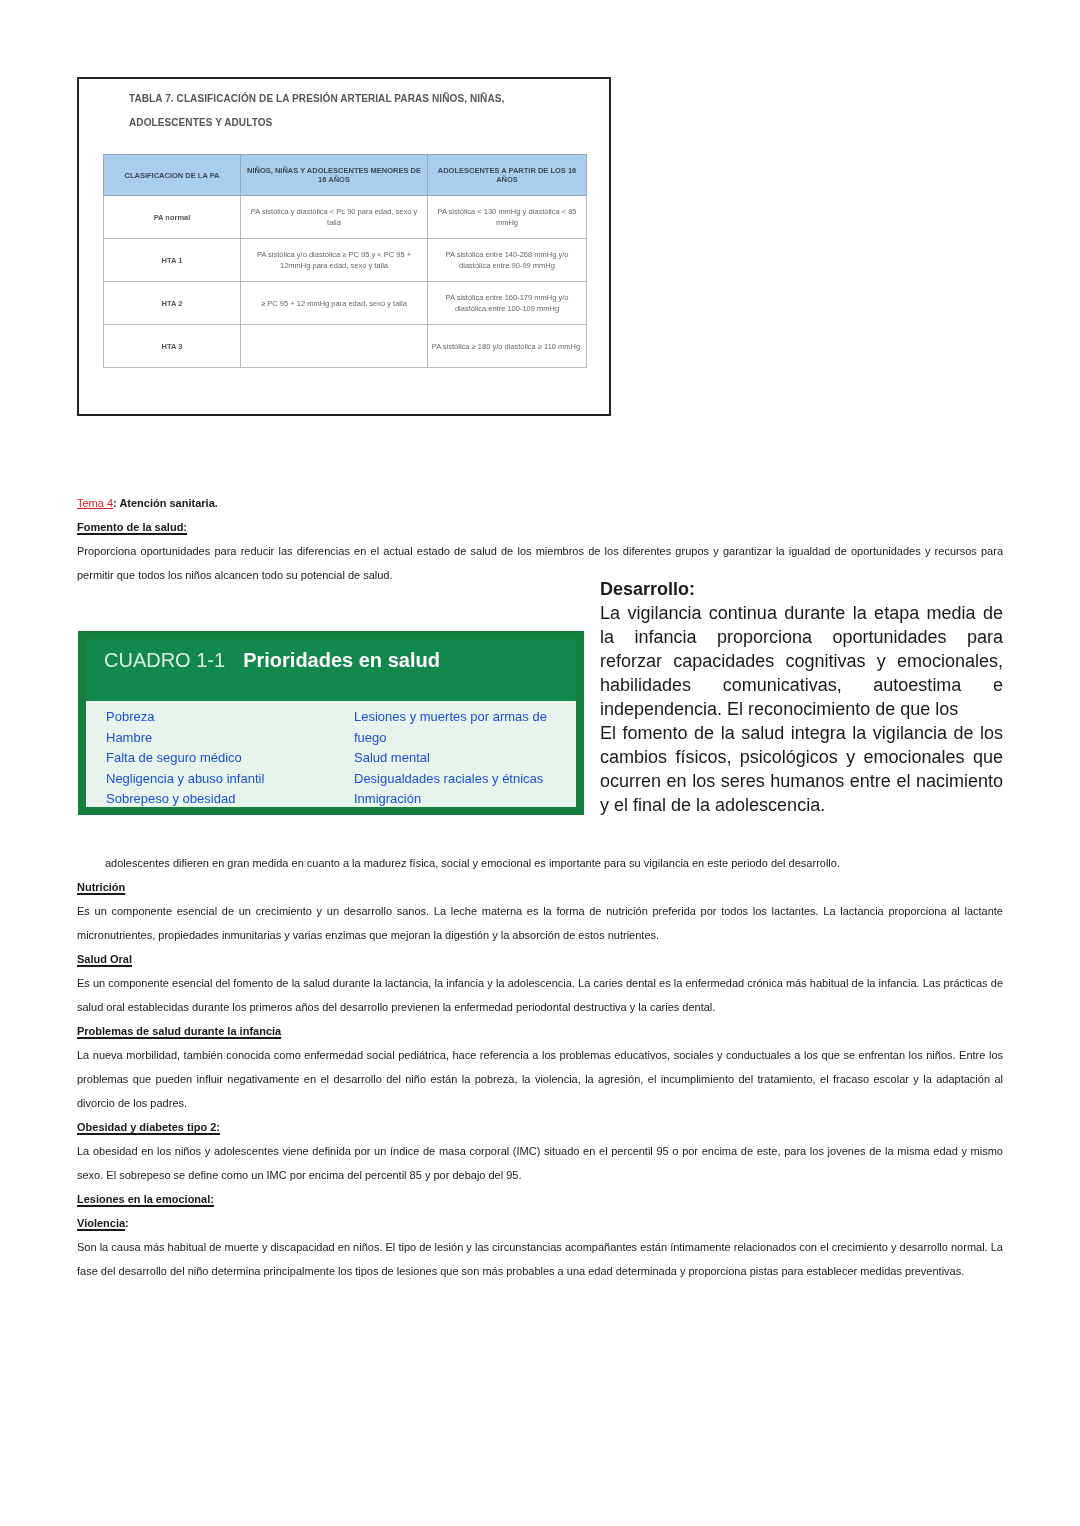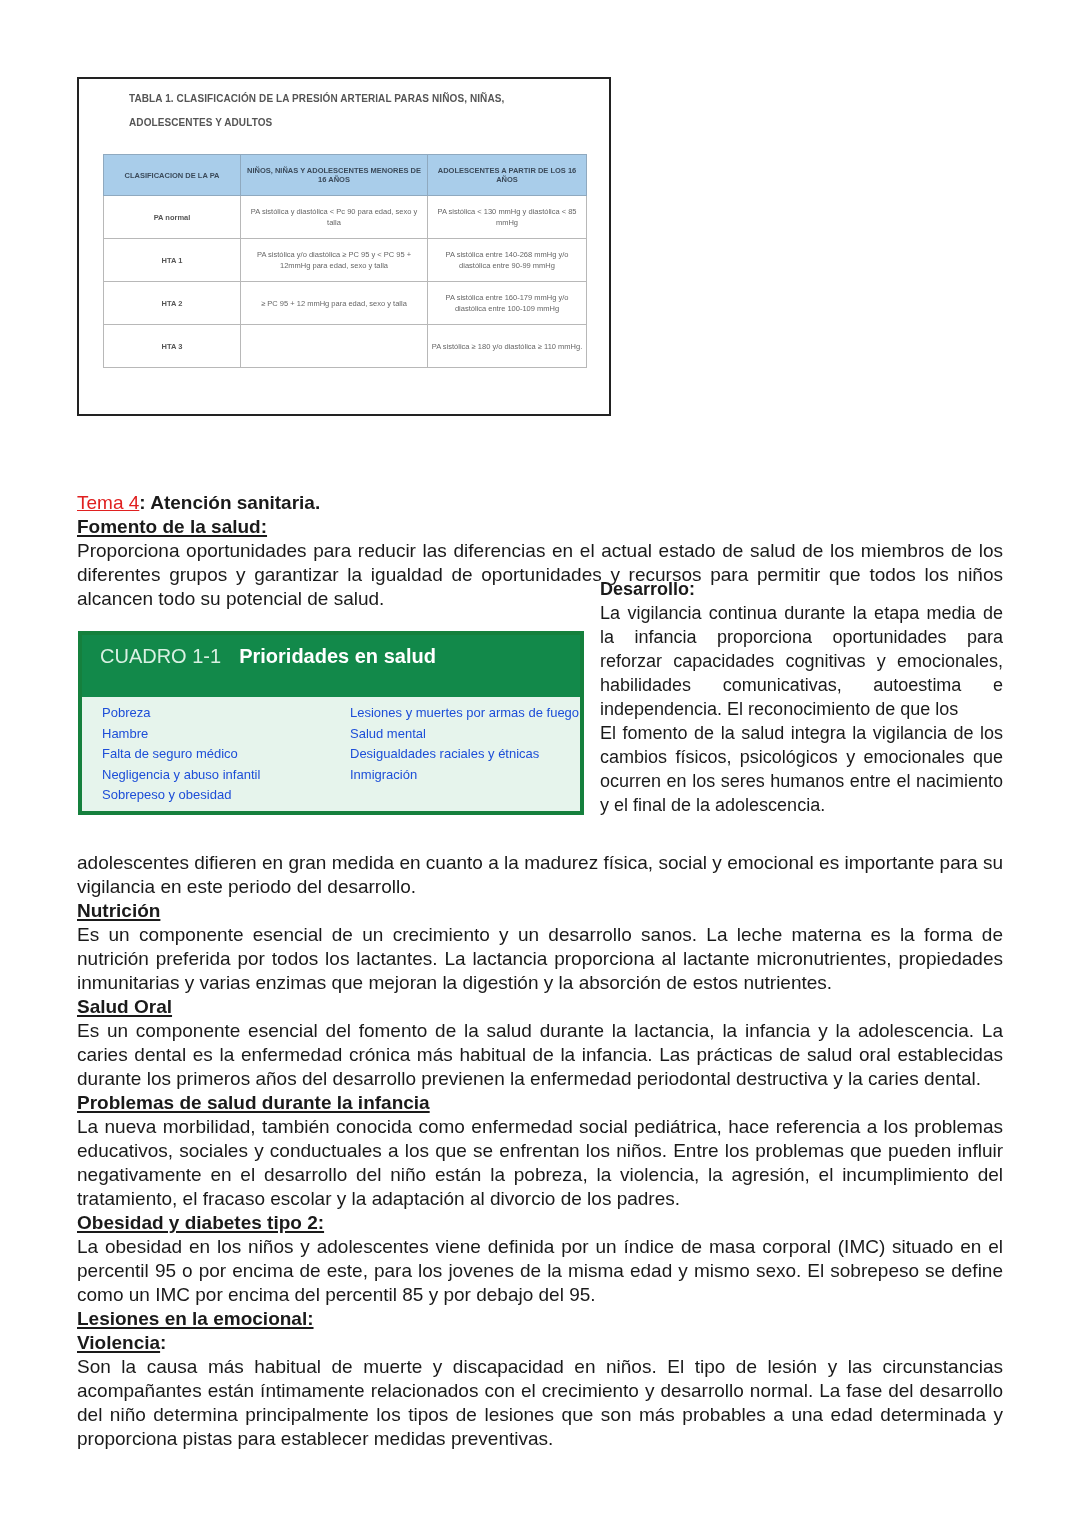--- a/index.html
+++ b/index.html
@@ -19,53 +19,53 @@
   .tabla td { border: 1px solid #b8b8b8; text-align: center; padding: 1px 3px; line-height: 11px; }
   .tabla td.cls { font-weight: bold; color: #555; width: 130px; }
   .tabla td.c2 { width: 180px; }
   .tabla tr.r1 td { height: 40px; }
   .tabla tr.r2 td { height: 42px; }
   .tabla tr.r3 td { height: 40px; }
   .tabla tr.r4 td { height: 40px; }
   .tabla tr.r5 td { height: 40px; }
 
   
-  .text { position: absolute; left: 77px; width: 926px; font-size: 19px; line-height: 24px;
+  .text { position: absolute; left: 77px; width: 926px; font-size: 11px; line-height: 24px;
           text-align: justify; }
   .head { font-weight: bold; text-decoration: underline; text-decoration-thickness: 1.5px;
           text-underline-offset: 2px; }
   .red { color: #e02020; font-weight: normal; text-decoration: underline; }
   .p { margin: 0; }
 
   .block1 { top: 491px; }
 
   
   .cuadro { position: absolute; left: 78px; top: 631px; width: 506px; height: 184px;
-            border: 4px solid #15803d; box-sizing: border-box; background: #e6f4ec; overflow: hidden; }
+            border: 8px solid #15803d; box-sizing: border-box; background: #e6f4ec; overflow: hidden; }
   .cuadro-head { background: #12894a; height: 62px; padding: 10px 0 0 18px; box-sizing: border-box;
                  color: #ffffff; font-size: 20px; line-height: 23px; font-weight: bold; }
   .cuadro-head .num { font-weight: normal; color: #d8f0e2; margin-right: 18px; }
   .cuadro-body { position: relative; padding: 6px 0 0 20px; font-size: 13px; color: #1d4ed8;
                  line-height: 20.5px; }
   .cuadro-col { position: absolute; top: 6px; }
   .cuadro-col.left { left: 20px; }
   .cuadro-col.right { left: 268px; }
 
   .desarrollo { position: absolute; left: 600px; top: 577px; width: 403px; font-size: 18px;
                 line-height: 24px; text-align: justify; }
   .desarrollo .dh { font-weight: bold; }
   .cont { top: 851px; }
-  .cont .first { text-align: justify; }
+  .cont .first { text-align: justify; margin-left: 28px; }
 </style>
 </head>
 <body>
 
 <div class="tabla-img">
   <div class="tabla-title">
-    <div>TABLA 1. CLASIFICACIÓN DE LA PRESIÓN ARTERIAL PARAS NIÑOS, NIÑAS,</div>
+    <div>TABLA 7. CLASIFICACIÓN DE LA PRESIÓN ARTERIAL PARAS NIÑOS, NIÑAS,</div>
     <div>ADOLESCENTES Y ADULTOS</div>
   </div>
   <table class="tabla">
     <thead>
       <tr>
         <th>CLASIFICACION DE LA PA</th>
         <th>NIÑOS, NIÑAS Y ADOLESCENTES MENORES DE 16 AÑOS</th>
         <th>ADOLESCENTES A PARTIR DE LOS 16 AÑOS</th>
       </tr>
     </thead>

